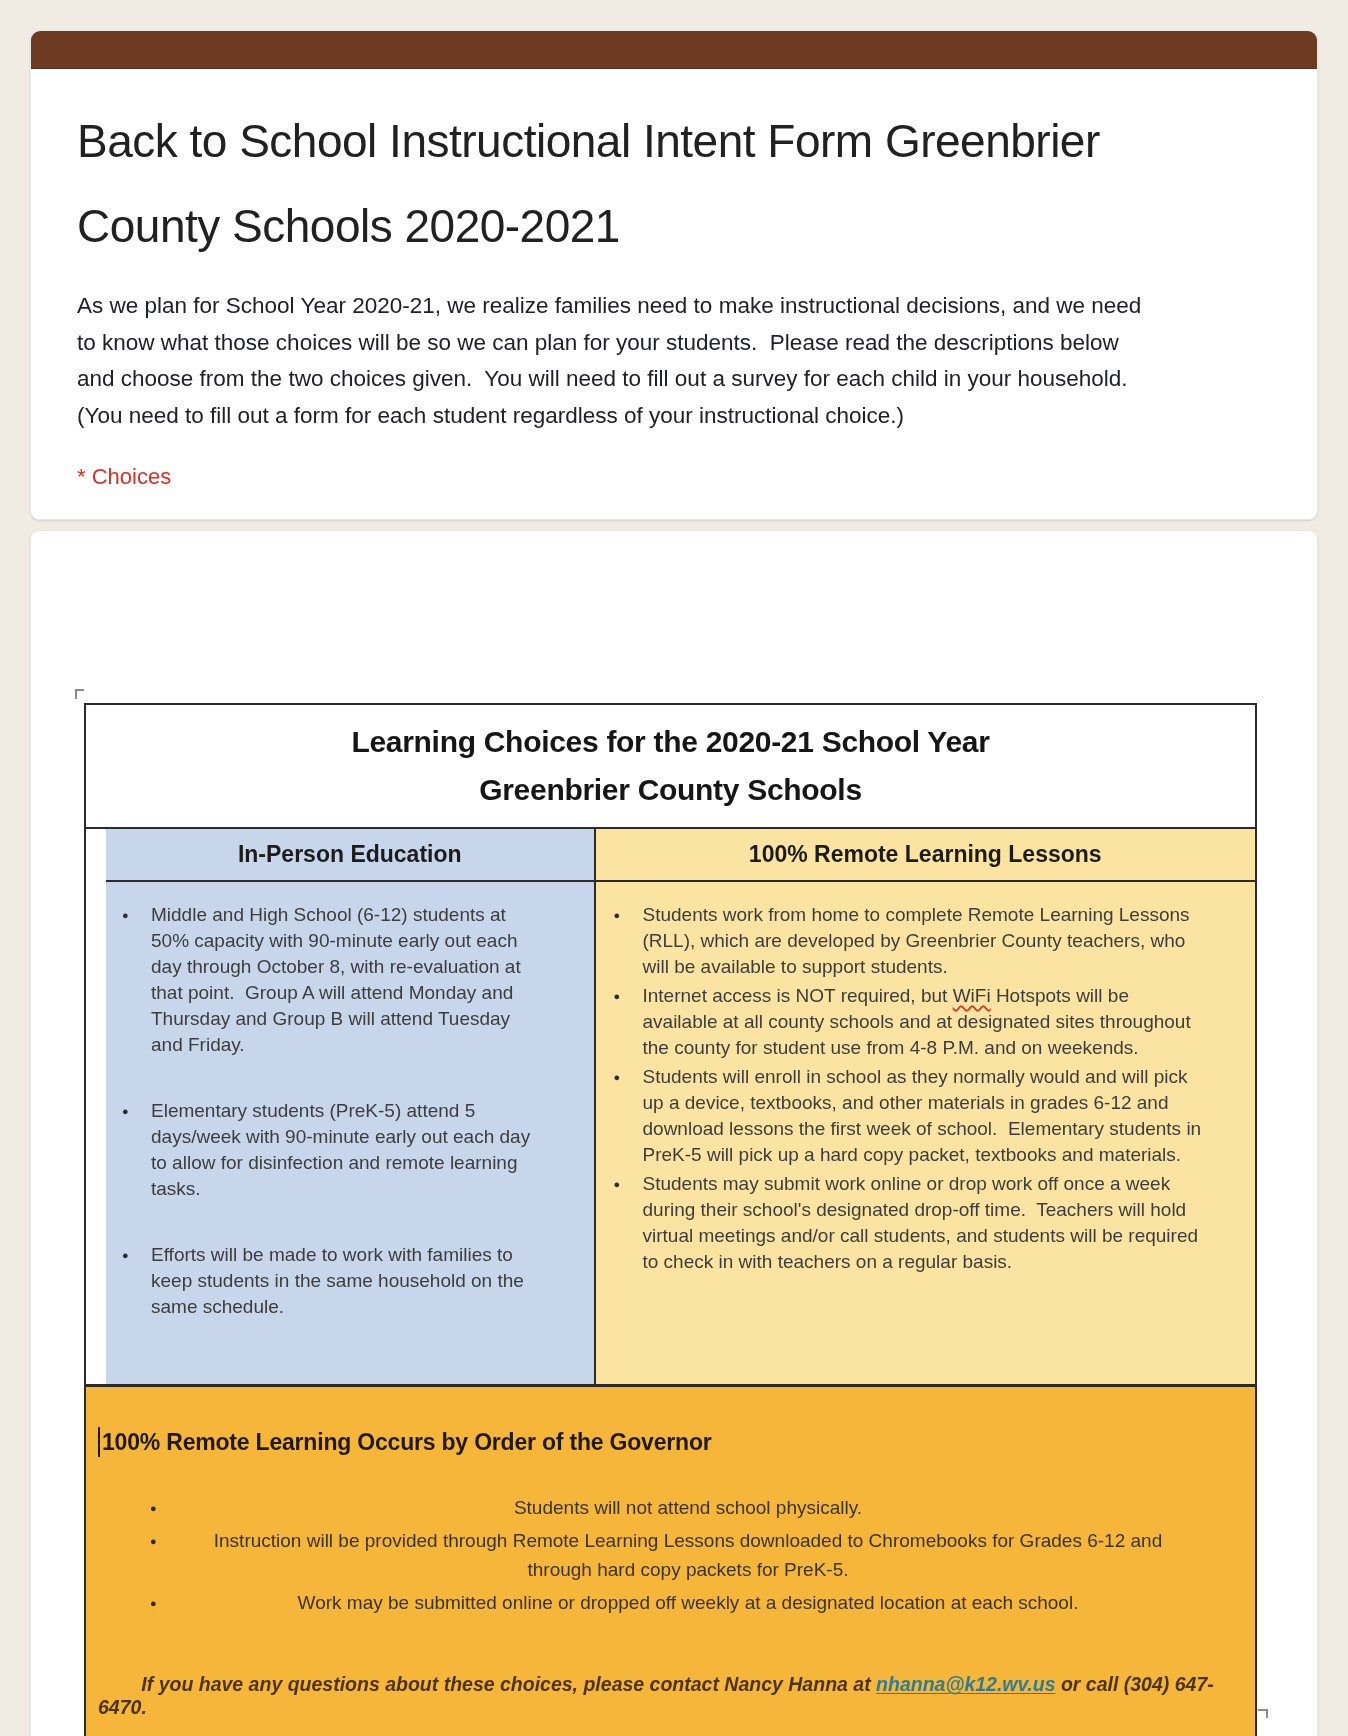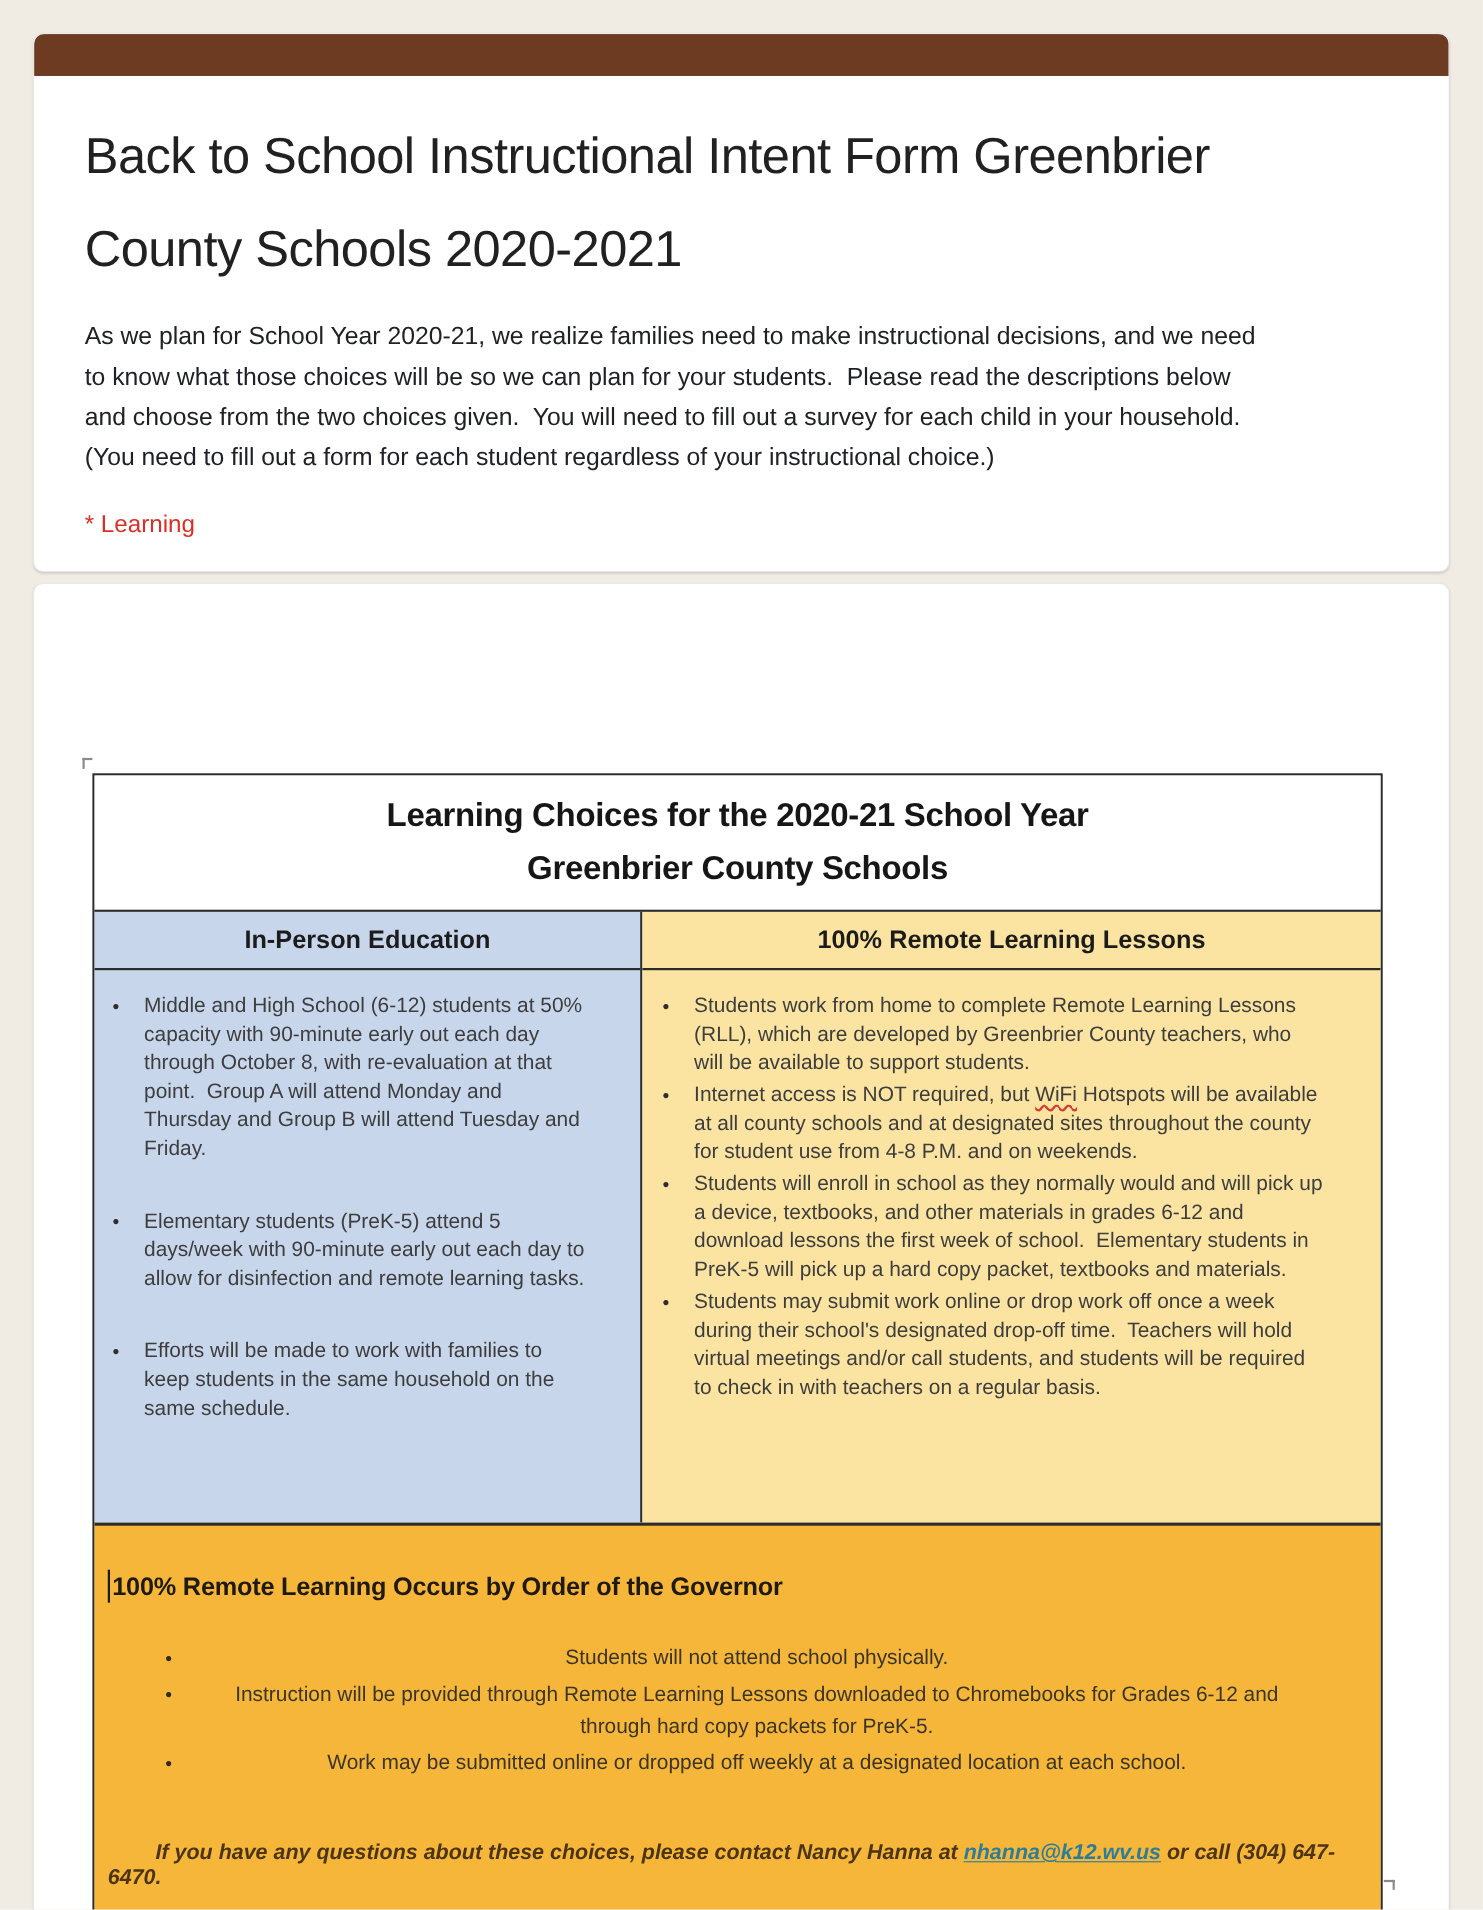--- a/index.html
+++ b/index.html
@@ -47,21 +47,21 @@
     position:absolute; left:1227px; top:1178px; width:10px; height:9px;
     border-right:2px solid #8b8b8b; border-top:2px solid #8b8b8b;
   }
 
   .tbl-title {
     height:122px; display:flex; flex-direction:column; justify-content:center;
     align-items:center; gap:14px; background:#ffffff;
   }
   .tbl-title div { font-size:30px; font-weight:bold; color:#161616; letter-spacing:-0.3px; }
 
-  .tbl-cols { display:flex; border-top:2px solid #2b2b2b; }
+  .tbl-cols { display:flex; border-top:2px solid #2b2b2b;padding-left:20px; }
   .col { display:flex; flex-direction:column; }
   .col-left  { width:498px; background:#c8d6ec; border-right:2px solid #2b2b2b; }
   .col-right { width:671px; background:#fbe4a2; }
 
   .cell-header {
     height:53px; display:flex; align-items:center; justify-content:center;
     font-size:23px; font-weight:bold; color:#1c1c1c;
     border-bottom:2px solid #2b2b2b;
   }
   .cell-body { height:502px; padding:20px 48px 0 45px; }
@@ -115,21 +115,21 @@
     color:#2e7d98; text-decoration:underline; text-underline-offset:2px; cursor:pointer;font-style:italic;
   }
 </style>
 </head>
 <body>
 
 <div class="card" id="header-card">
   <div class="accent-bar"></div>
   <h1 class="form-title">Back to School Instructional Intent Form Greenbrier County Schools 2020-2021</h1>
   <p class="form-desc">As we plan for School Year 2020-21, we realize families need to make instructional decisions, and we need to know what those choices will be so we can plan for your students.  Please read the descriptions below and choose from the two choices given.  You will need to fill out a survey for each child in your household.  (You need to fill out a form for each student regardless of your instructional choice.)</p>
-  <p class="required-note">* Learning</p>
+  <p class="required-note">* Choices</p>
 </div>
 
 <div class="card" id="question-card">
 
   <div class="crop-mark-tl"></div>
   <div class="crop-mark-br"></div>
 
   <div class="gcs-table">
 
     <div class="tbl-title">

